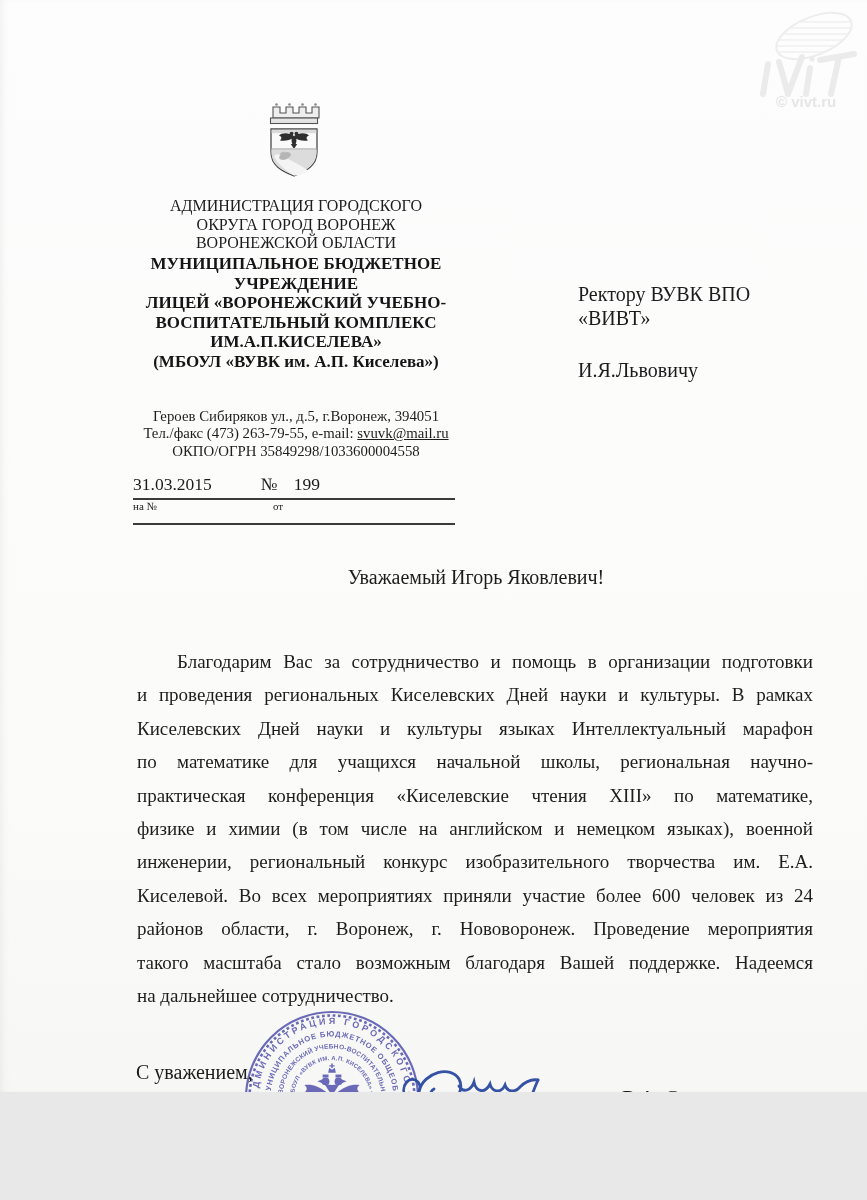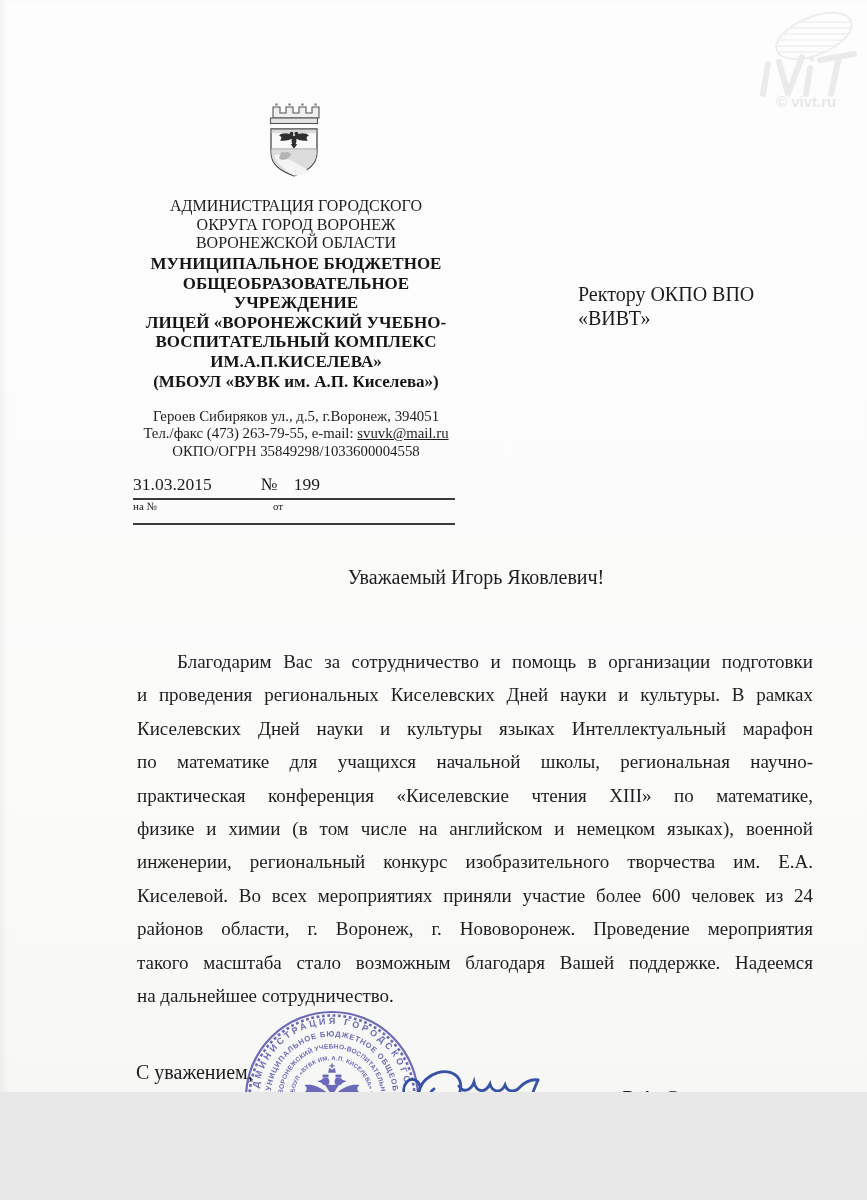--- a/index.html
+++ b/index.html
@@ -120,21 +120,20 @@
     </g>
   </svg>
 
   <div class="abs org">
     <div>АДМИНИСТРАЦИЯ ГОРОДСКОГО</div>
     <div>ОКРУГА ГОРОД ВОРОНЕЖ</div>
     <div>ВОРОНЕЖСКОЙ ОБЛАСТИ</div>
   </div>
   <div class="abs org-bold">
     <div>МУНИЦИПАЛЬНОЕ БЮДЖЕТНОЕ</div>
-    <div>ОБЩЕОБРАЗОВАТЕЛЬНОЕ</div>
     <div>УЧРЕЖДЕНИЕ</div>
     <div>ЛИЦЕЙ «ВОРОНЕЖСКИЙ УЧЕБНО-</div>
     <div>ВОСПИТАТЕЛЬНЫЙ КОМПЛЕКС</div>
     <div>ИМ.А.П.КИСЕЛЕВА»</div>
     <div>(МБОУЛ «ВУВК им. А.П. Киселева»)</div>
   </div>
   <div class="abs org-addr">
     <div>Героев Сибиряков ул., д.5,  г.Воронеж, 394051</div>
     <div><span>Тел./факс (473) 263-79-55, e-mail: </span><span class="email-link">svuvk@mail.ru</span></div>
     <div>ОКПО/ОГРН 35849298/1033600004558</div>
@@ -145,22 +144,23 @@
       <span>31.03.2015</span>
       <span class="ref-num"><span>№</span><span class="ref-gap"></span><span>199</span></span>
     </div>
     <div class="ref-row second">
       <span>на №</span>
       <span class="ref-from">от</span>
     </div>
   </div>
 
   <div class="abs recipient">
-    <div>Ректору ОКПО ВПО</div>
+    <div>Ректору ВУВК ВПО</div>
     <div>«ВИВТ»</div>
+    <div class="rname">И.Я.Львовичу</div>
   </div>
 
   <div class="abs salutation">Уважаемый Игорь Яковлевич!</div>
 
   <div class="abs body-text">
     <div class="body-line first">Благодарим Вас за сотрудничество и помощь в организации подготовки</div>
     <div class="body-line">и проведения региональных Киселевских Дней науки и культуры. В рамках</div>
     <div class="body-line">Киселевских Дней науки и культуры языках Интеллектуальный марафон</div>
     <div class="body-line">по математике для учащихся начальной школы, региональная научно-</div>
     <div class="body-line">практическая конференция «Киселевские чтения XIII»  по математике,</div>

